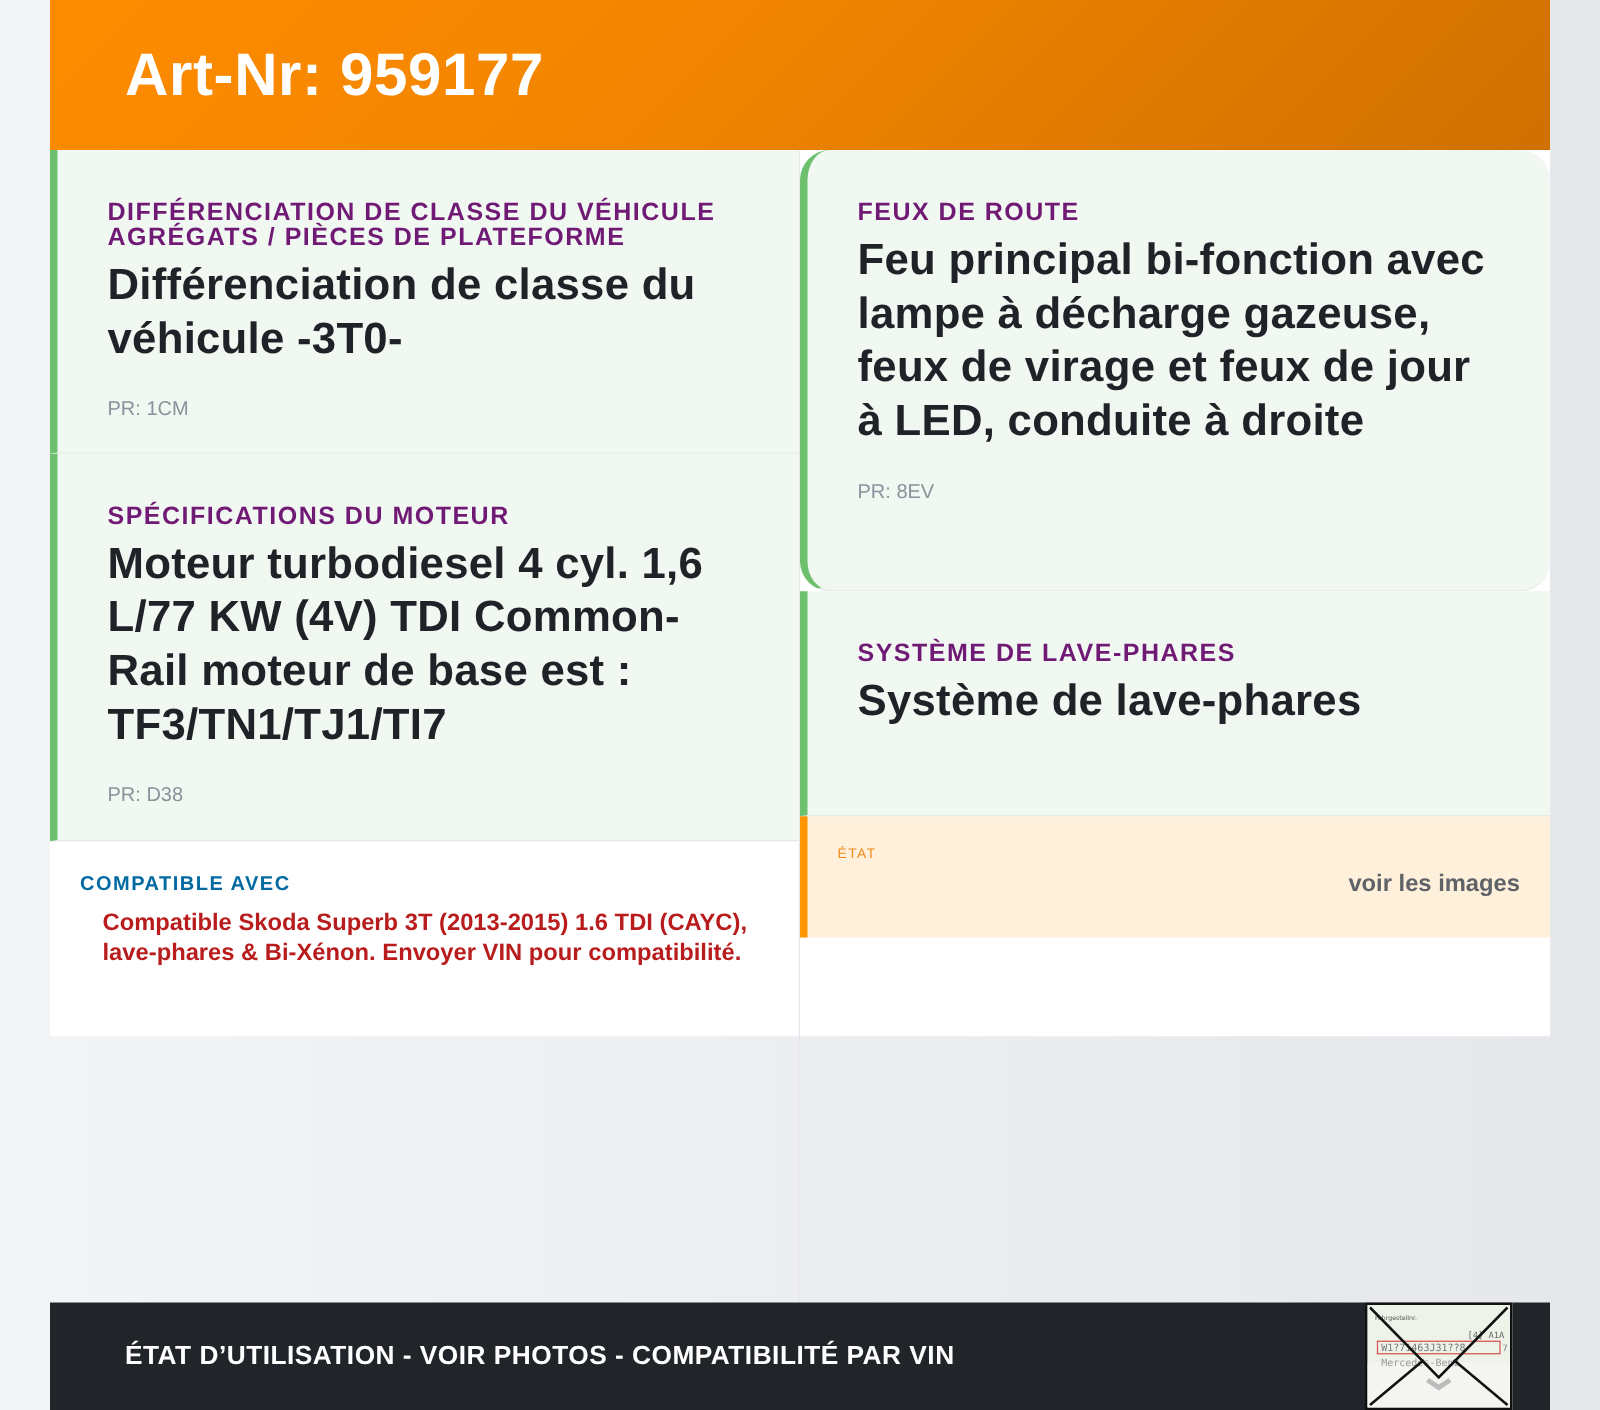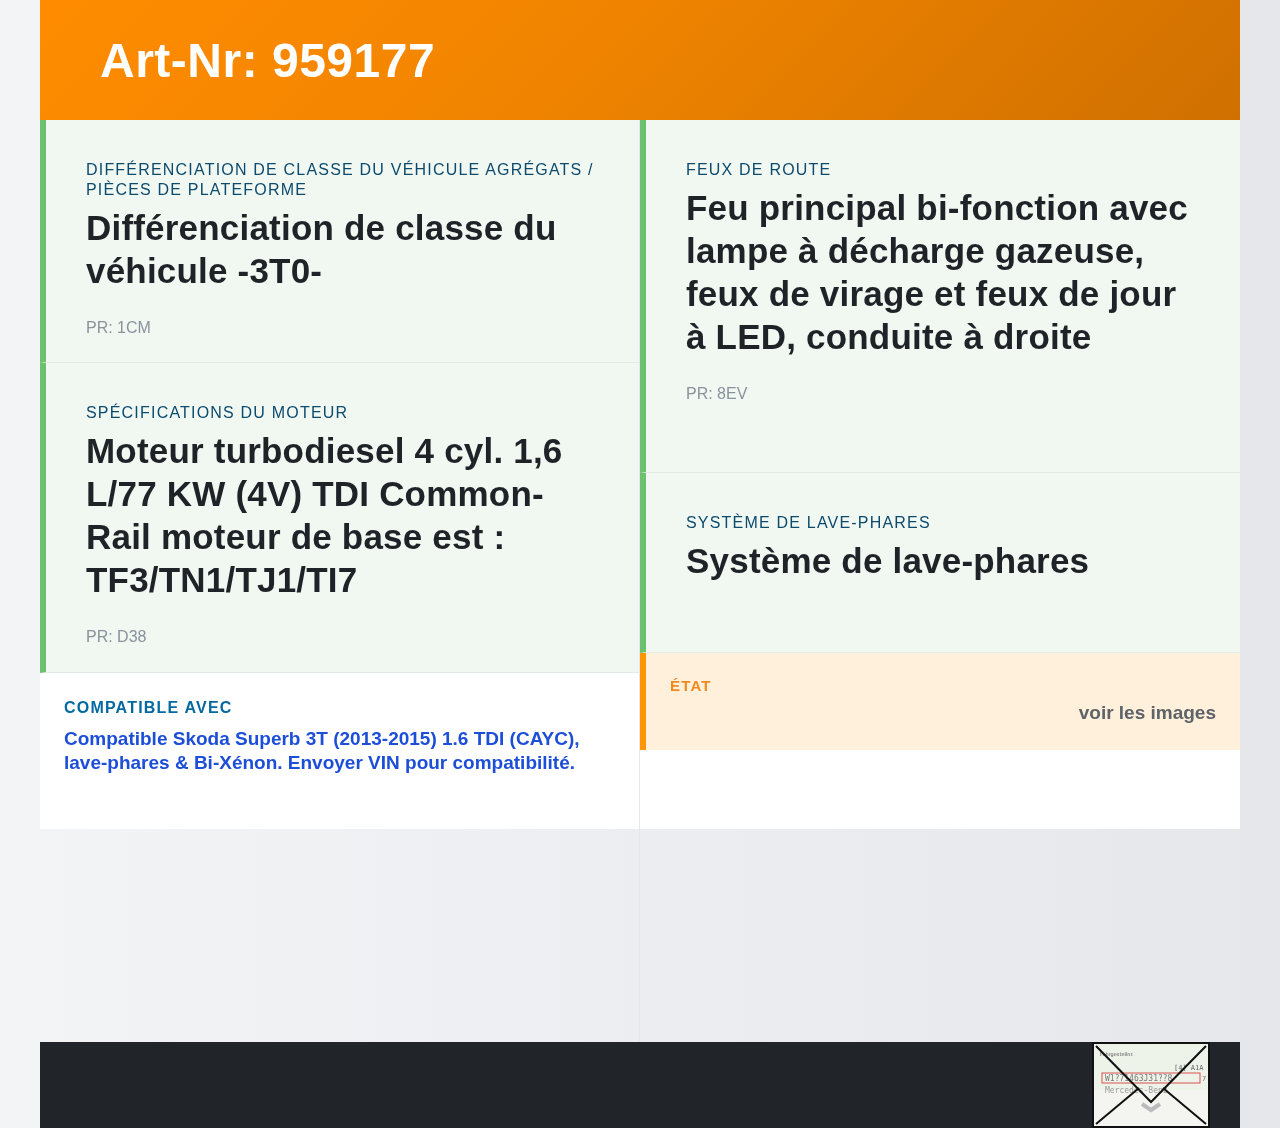--- a/index.html
+++ b/index.html
@@ -27,47 +27,47 @@
     }
     .col { width: 600px; position: relative; }
     .col.left { border-right: 1px solid #e5e7eb; }
     .spec {
       background: #f1f8f2;
       border-left: 6px solid #6cc06e;
       border-bottom: 1px solid #e3ebe4;
       padding: 40px 40px 0 40px;
     }
     .spec .cat {
-      font-size: 16px; font-weight: 400; letter-spacing: 1.2px;
-      color: #0c4a6e; text-transform: uppercase; line-height: 20px;
+      font-size: 20px; font-weight: 700; letter-spacing: 1.2px;
+      color: #701a75; text-transform: uppercase; line-height: 20px;
     }
     .spec .title {
       font-size: 35px; font-weight: 700; color: #1f2328;
       line-height: 43px; margin-top: 6px; letter-spacing: 0.2px;
     }
     .spec .pr {
       font-size: 16px; color: #8a929c; margin-top: 26px; line-height: 20px;
     }
     .etat {
       background: #fff0dc; border-left: 6px solid #ff9500;
       padding: 24px 24px 0 24px; height: 97px;
     }
     .etat .lbl {
-      font-size: 15px; font-weight: 700; letter-spacing: 1.2px; color: #f08a1c;
+      font-size: 11px; font-weight: 400; letter-spacing: 1.2px; color: #f08a1c;
     }
     .etat .val {
       font-size: 19px; font-weight: 700; color: #5f6368; margin-top: 8px; text-align: right;
     }
     .compat { padding: 26px 24px 0 24px; }
     .compat .lbl {
       font-size: 16px; font-weight: 700; letter-spacing: 1.2px; color: #0369a1;
     }
     .compat .val {
-      font-size: 19px; font-weight: 700; color: #1d4ed8;
-      line-height: 24px; margin-top: 10px;
+      font-size: 19px; font-weight: 700; color: #b91c1c;
+      line-height: 24px; margin-top: 10px; margin-left: 18px;
     }
     .footer {
       position: absolute; left: 0; top: 1042px; width: 1200px; height: 86px;
       background: #212529; display: flex; align-items: center; padding-left: 60px;
     }
     .footer .txt {
       color: #ffffff; font-size: 21px; font-weight: 700; letter-spacing: 0.4px;
     }
     .vin-thumb {
       position: absolute; right: 30px; top: 0; width: 118px; height: 86px;
@@ -94,37 +94,38 @@
         <div class="title">Moteur turbodiesel 4 cyl. 1,6 L/77 KW (4V) TDI Common-Rail moteur de base est : TF3/TN1/TJ1/TI7</div>
         <div class="pr">PR: D38</div>
       </div>
       <div class="compat">
         <div class="lbl">COMPATIBLE AVEC</div>
         <div class="val">Compatible Skoda Superb 3T (2013-2015) 1.6 TDI (CAYC), lave-phares &amp; Bi-Xénon. Envoyer VIN pour compatibilité.</div>
       </div>
     </div>
 
     <div class="col right">
-      <div class="spec" style="height:353px;">
+      <div class="spec" style="height:353px;border-radius:24px;">
         <div class="cat">FEUX DE ROUTE</div>
         <div class="title">Feu principal bi-fonction avec lampe à décharge gazeuse, feux de virage et feux de jour à LED, conduite à droite</div>
         <div class="pr">PR: 8EV</div>
       </div>
       <div class="spec" style="height:180px;">
         <div class="cat">SYSTÈME DE LAVE-PHARES</div>
         <div class="title">Système de lave-phares</div>
       </div>
       <div class="etat">
         <div class="lbl">ÉTAT</div>
         <div class="val">voir les images</div>
       </div>
     </div>
   </div>
 
   <div class="footer">
+    <div class="txt">ÉTAT D’UTILISATION - VOIR PHOTOS - COMPATIBILITÉ PAR VIN</div>
     <div class="vin-thumb">
       <svg width="114" height="82" viewBox="0 0 114 82" xmlns="http://www.w3.org/2000/svg">
         <rect x="0" y="0" width="114" height="82" fill="#eef3ea"></rect>
         <rect x="0" y="46" width="114" height="36" fill="#f4f4f1"></rect>
         <text x="6" y="12" font-size="5" fill="#555" font-family="DejaVu Sans, sans-serif">Fahrgestellnr.</text>
         <text x="80" y="26" font-size="7" fill="#666" font-family="DejaVu Sans Mono, monospace">[4] A1A</text>
         <rect x="8" y="29" width="98" height="10" fill="none" stroke="#d9534f" stroke-width="1"></rect>
         <text x="11" y="37" font-size="8" fill="#777" font-family="DejaVu Sans Mono, monospace">W1?71463J31??8</text>
         <text x="108" y="37" font-size="7" fill="#777" font-family="DejaVu Sans Mono, monospace">7</text>
         <text x="11" y="49" font-size="8" fill="#999" font-family="DejaVu Sans Mono, monospace">Mercedes-Benz</text>

